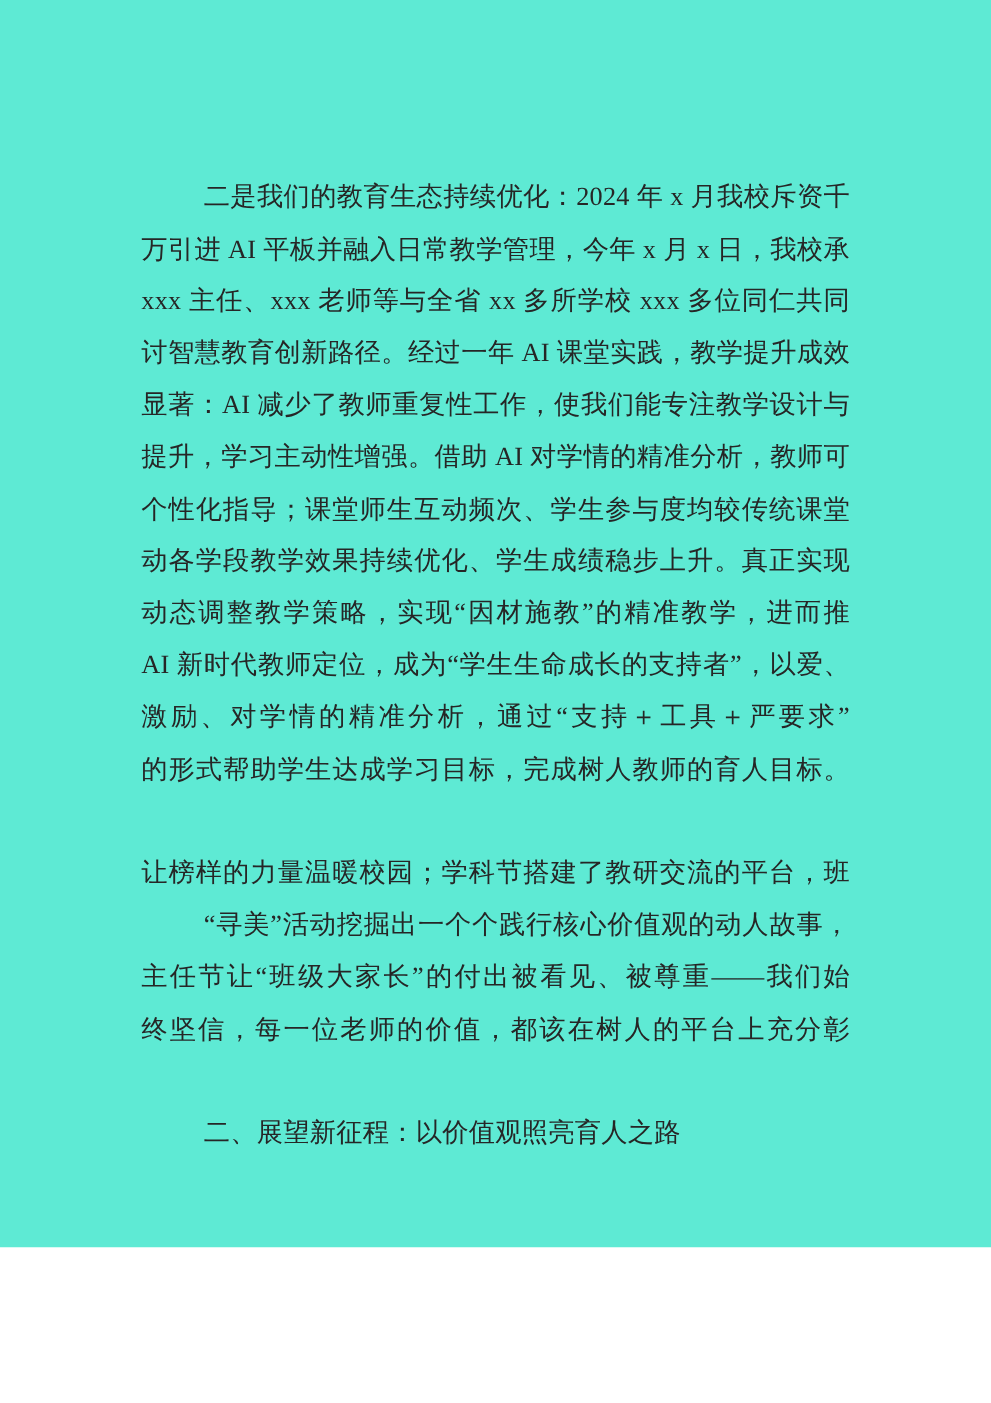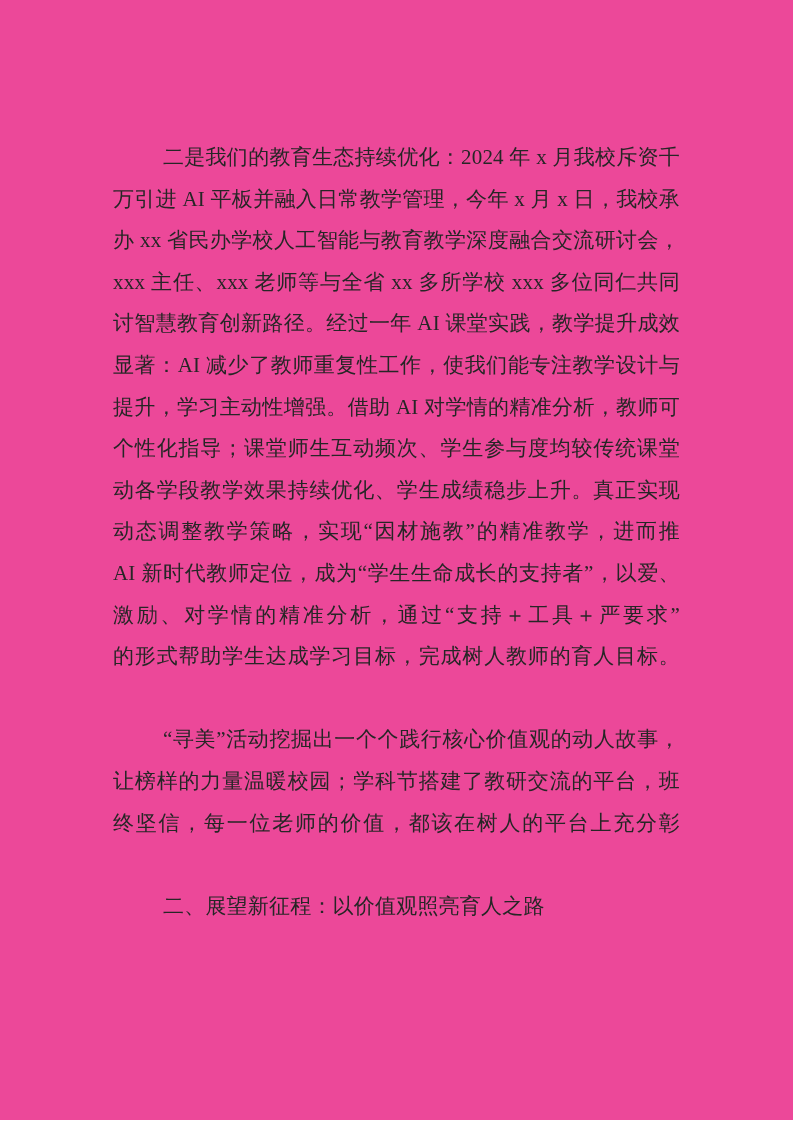--- a/index.html
+++ b/index.html
@@ -3,22 +3,22 @@
 <meta charset="utf-8">
 <style>
   html, body {
     margin: 0;
     padding: 0;
     background: #ffffff;
   }
   .page {
     position: relative;
     width: 793px;
-    height: 1120px;
-    background: #ec4899;
+    height: 998px;
+    background: #5eead4;
     overflow: hidden;
     font-family: "Liberation Serif", "DejaVu Serif", serif;
     color: #262626;
   }
   .doc-body {
     position: absolute;
     left: 113px;
     top: 137px;
     width: 567px;
     font-size: 21px;
@@ -48,36 +48,36 @@
 </style>
 </head>
 <body>
 
 <div class="page">
   <div class="doc-body">
 
     <div class="para">
       <div class="line indent">二是我们的教育生态持续优化：2024 年 x 月我校斥资千</div>
       <div class="line">万引进 AI 平板并融入日常教学管理，今年 x 月 x 日，我校承</div>
-      <div class="line">办 xx 省民办学校人工智能与教育教学深度融合交流研讨会，</div>
       <div class="line">xxx 主任、xxx 老师等与全省 xx 多所学校 xxx 多位同仁共同探</div>
       <div class="line">讨智慧教育创新路径。经过一年 AI 课堂实践，教学提升成效</div>
       <div class="line">显著：AI 减少了教师重复性工作，使我们能专注教学设计与</div>
       <div class="line">提升，学习主动性增强。借助 AI 对学情的精准分析，教师可</div>
       <div class="line">个性化指导；课堂师生互动频次、学生参与度均较传统课堂</div>
       <div class="line">动各学段教学效果持续优化、学生成绩稳步上升。真正实现</div>
       <div class="line">动态调整教学策略，实现“因材施教”的精准教学，进而推</div>
       <div class="line">AI 新时代教师定位，成为“学生生命成长的支持者”，以爱、</div>
       <div class="line">激励、对学情的精准分析，通过“支持＋工具＋严要求”</div>
       <div class="line">的形式帮助学生达成学习目标，完成树人教师的育人目标。</div>
     </div>
 
     <div class="para">
+      <div class="line">让榜样的力量温暖校园；学科节搭建了教研交流的平台，班</div>
       <div class="line indent">“寻美”活动挖掘出一个个践行核心价值观的动人故事，</div>
-      <div class="line">让榜样的力量温暖校园；学科节搭建了教研交流的平台，班</div>
+      <div class="line">主任节让“班级大家长”的付出被看见、被尊重——我们始</div>
       <div class="line">终坚信，每一位老师的价值，都该在树人的平台上充分彰显。</div>
     </div>
 
     <div class="para">
       <div class="line indent left">二、展望新征程：以价值观照亮育人之路</div>
     </div>
 
   </div>
 </div>
 

